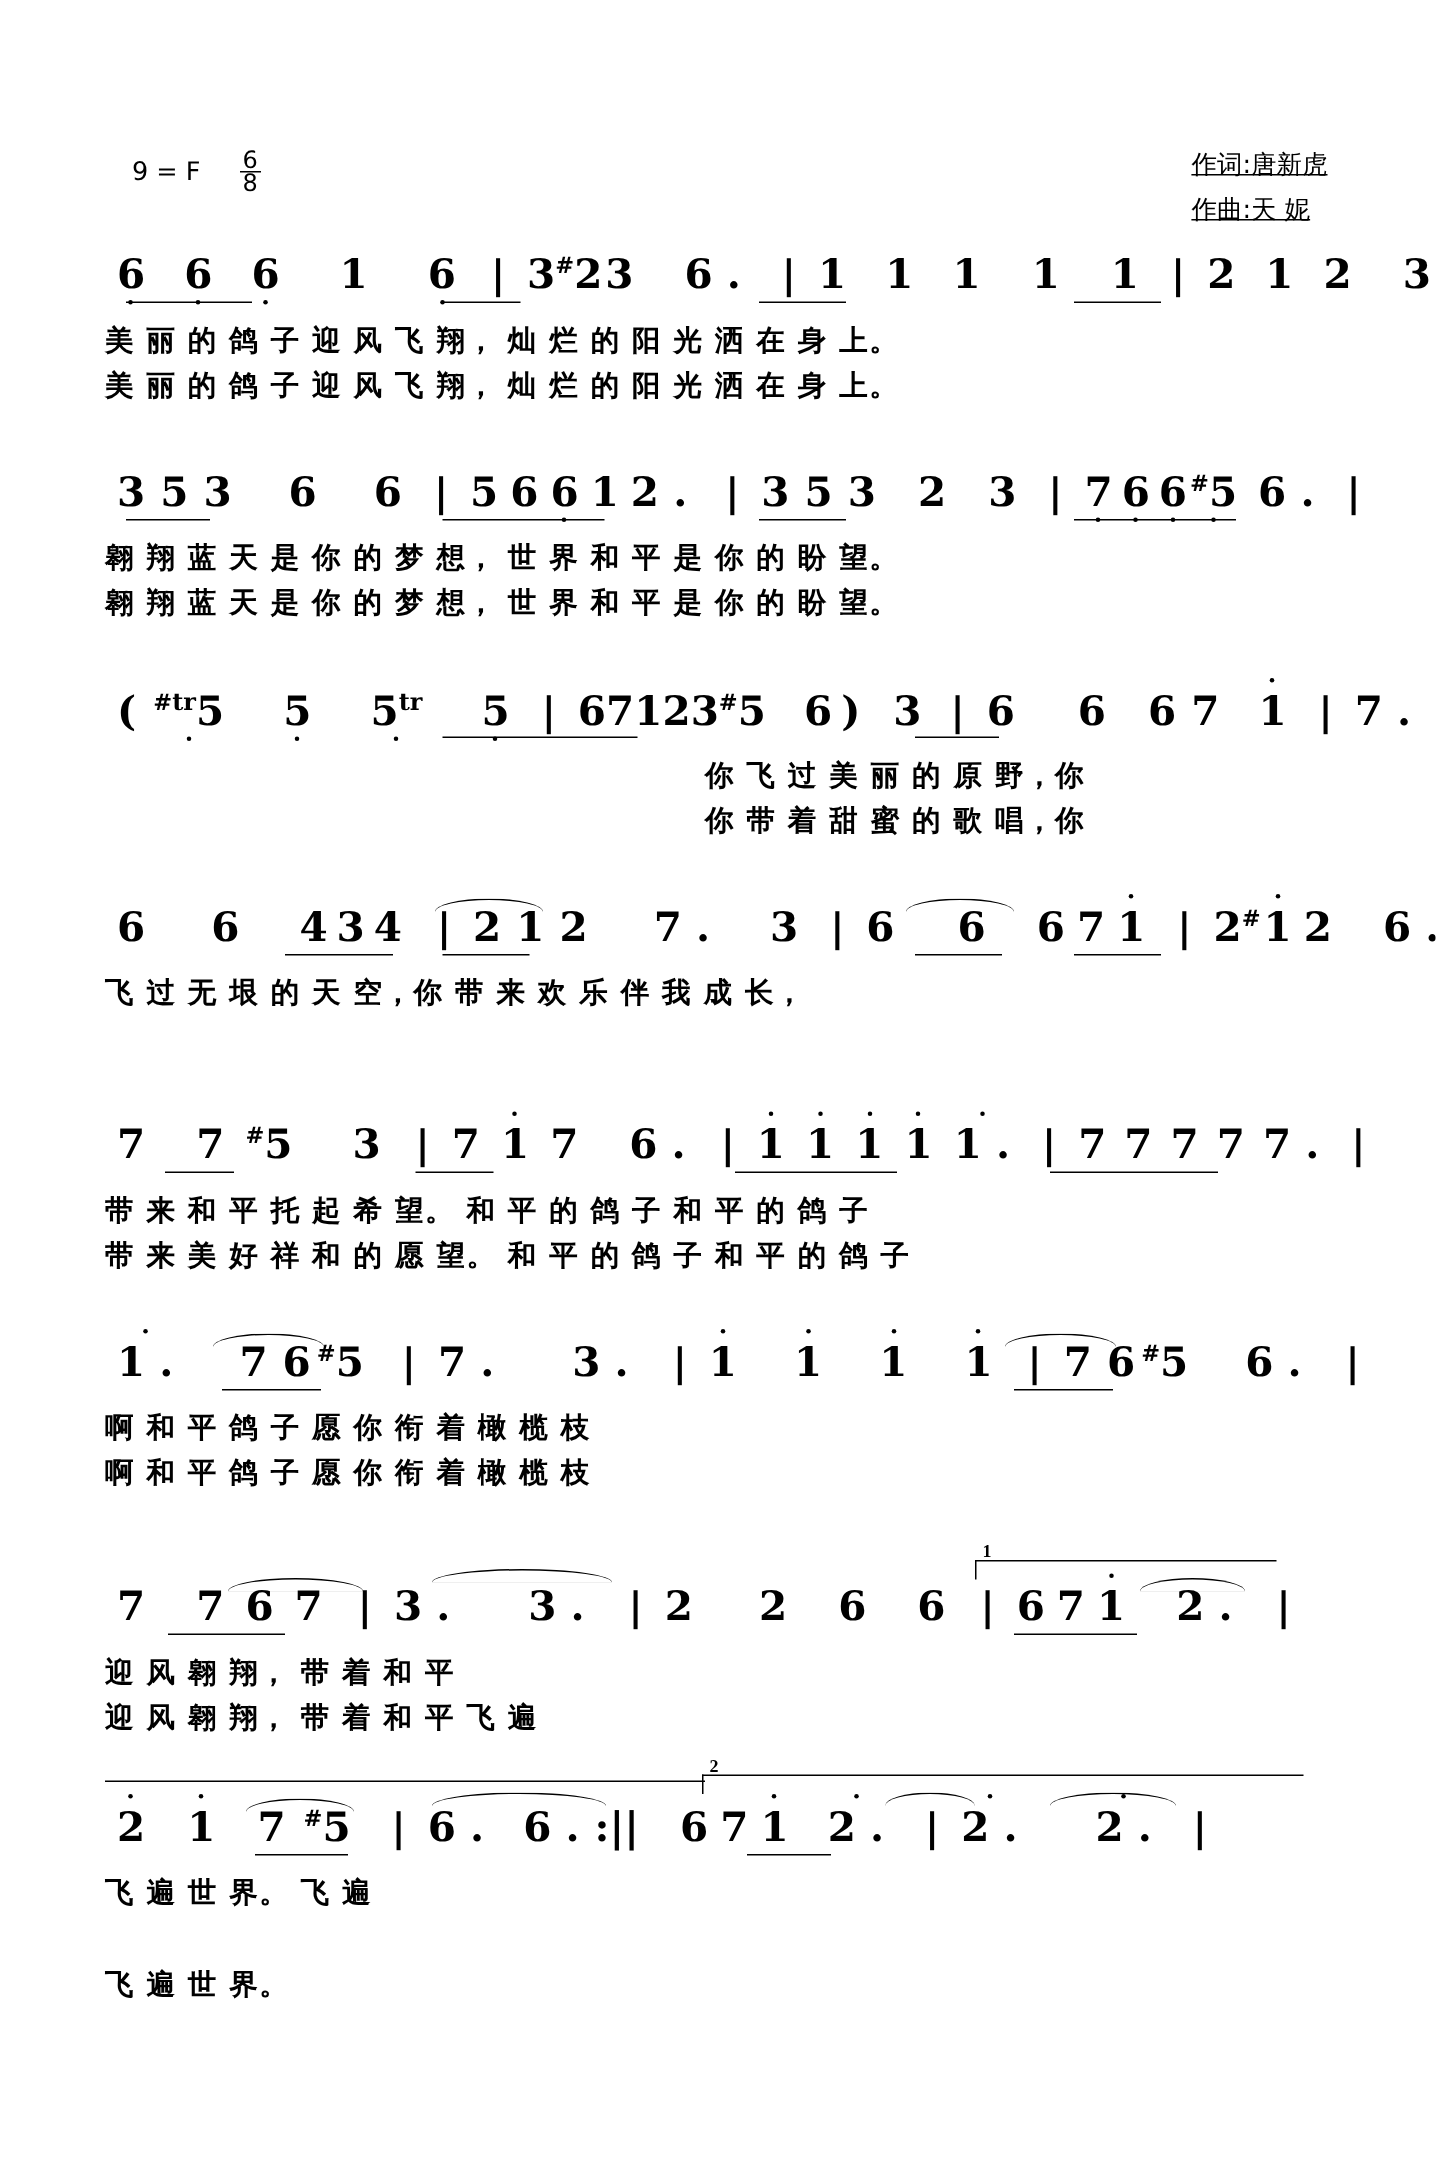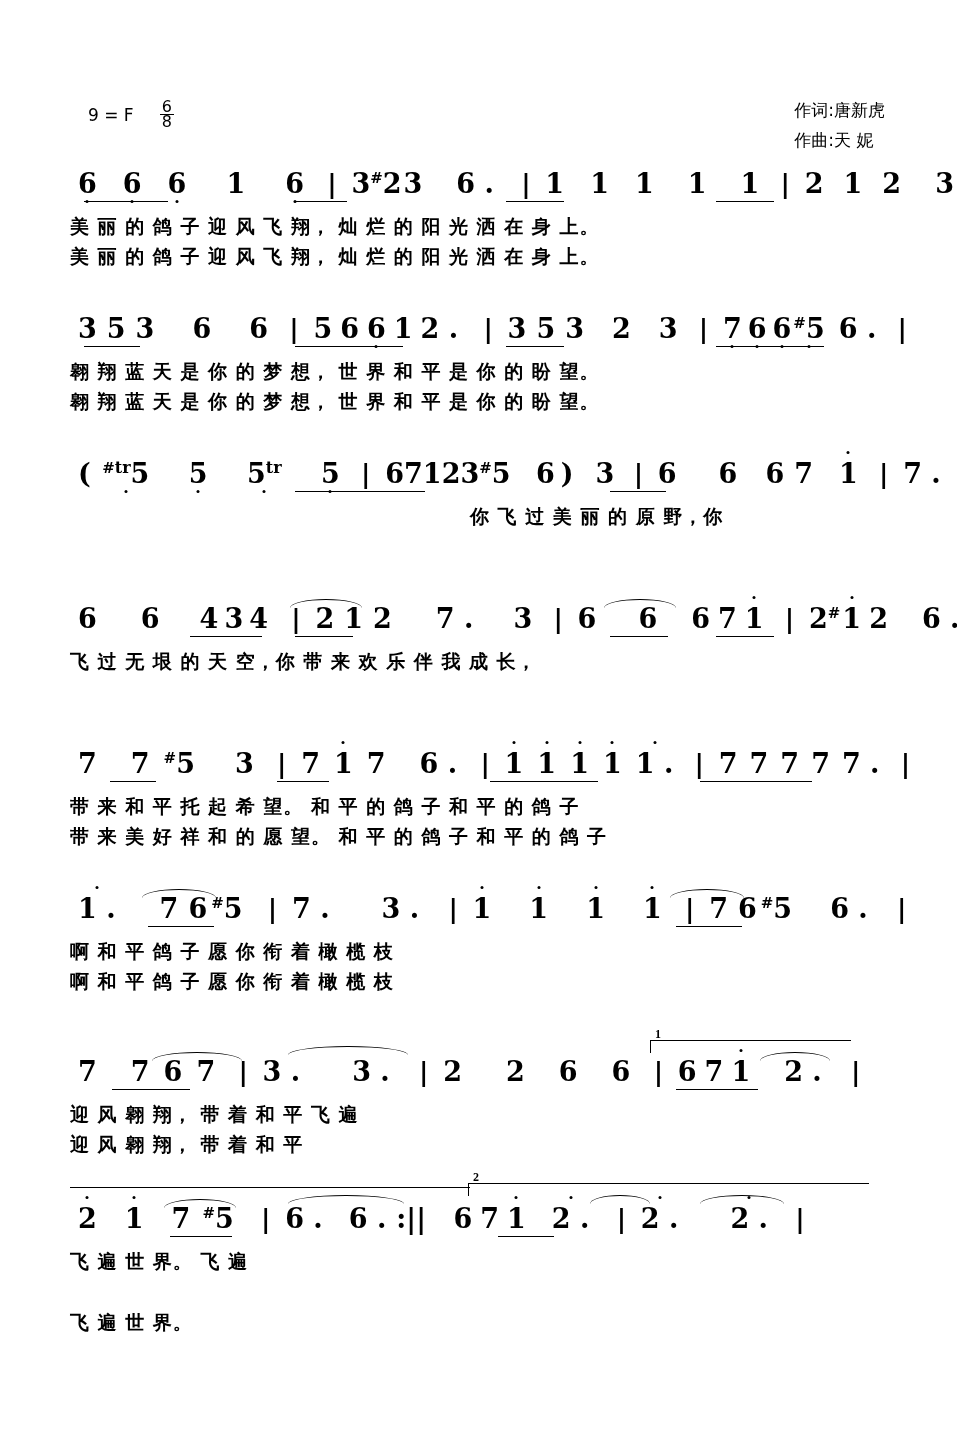--- a/index.html
+++ b/index.html
@@ -21,20 +21,21 @@
     letter-spacing:14px;
     font-family:"DejaVu Serif","Liberation Serif",serif;
     font-weight:600;
   }
   .credits{
     position:absolute;top:95px;right:72px;
     text-align:left;
     font-size:17px;
     line-height:30px;
     font-family:"DejaVu Sans","Liberation Sans",sans-serif;
+    text-decoration:underline;
   }
   .keysig{
     position:absolute;top:100px;left:88px;
     font-size:17px;
     font-family:"DejaVu Sans","Liberation Sans",sans-serif;
     display:flex;align-items:center;gap:8px;
   }
   .keysig .num{font-size:17px;}
   .meter{
     display:inline-block;text-align:center;line-height:14px;
@@ -134,20 +135,21 @@
       <span class="n dot-d" style="margin-right:30px">5<span class="tr">tr</span></span>
       <span class="n dot-d" style="margin-right:16px">5</span><span class="bar">|</span>
       <span class="n">6</span><span class="n">7</span><span class="n">1</span><span class="n">2</span><span class="n">3</span><span class="n" style="margin-right:16px"><span class="sharp">#</span>5</span>
       <span class="n" style="margin-right:6px">6</span><span class="n" style="margin-right:22px">)</span><span class="n" style="margin-right:14px">3</span><span class="bar">|</span>
       <span class="n" style="margin-right:42px">6</span><span class="n" style="margin-right:28px">6</span><span class="n" style="margin-right:10px">6</span><span class="n" style="margin-right:26px">7</span><span class="n dot-u" style="margin-right:16px">1</span><span class="bar">|</span>
       <span class="n" style="margin-right:36px">7 .</span><span class="n" style="margin-right:42px">3</span>
       <span class="u2" style="position:absolute;left:295px;top:32px;width:130px;"></span>
       <span class="u2" style="position:absolute;left:610px;top:32px;width:56px;"></span>
     </div>
     <div class="lyric" style="padding-left:470px">你  飞 过 美 丽 的  原  野，你</div>
+    <div class="lyric" style="padding-left:470px">你  带 着 甜 蜜 的  歌  唱，你</div>
   </div>
 
   <div class="system" style="top:603px">
     <div class="notes">
       <span class="n" style="margin-right:44px">6</span><span class="n" style="margin-right:40px">6</span><span class="n" style="margin-right:6px">4</span><span class="n" style="margin-right:6px">3</span><span class="n" style="margin-right:18px">4</span><span class="bar">|</span>
       <span class="n" style="margin-right:10px">2</span><span class="n" style="margin-right:10px">1</span><span class="n" style="margin-right:44px">2</span><span class="n" style="margin-right:40px">7 .</span><span class="n" style="margin-right:16px">3</span><span class="bar">|</span>
       <span class="n" style="margin-right:42px">6</span><span class="n" style="margin-right:34px">6</span><span class="n" style="margin-right:8px">6</span><span class="n" style="margin-right:8px">7</span><span class="n dot-u" style="margin-right:16px">1</span><span class="bar">|</span>
       <span class="n" style="margin-right:2px">2<span class="sharp">#</span></span><span class="n dot-u" style="margin-right:8px">1</span><span class="n" style="margin-right:34px">2</span><span class="n" style="margin-right:16px">6 .</span><span class="bar">|</span>
       <span class="u2" style="position:absolute;left:190px;top:32px;width:72px;"></span>
       <span class="u2" style="position:absolute;left:295px;top:32px;width:58px;"></span>
@@ -197,22 +199,22 @@
       <span class="n" style="margin-right:34px">7</span><span class="n" style="margin-right:14px">7</span><span class="n" style="margin-right:14px">6</span><span class="n" style="margin-right:18px">7</span><span class="bar">|</span>
       <span class="n" style="margin-right:52px">3 .</span><span class="n" style="margin-right:24px">3 .</span><span class="bar">|</span>
       <span class="n" style="margin-right:44px">2</span><span class="n" style="margin-right:34px">2</span><span class="n" style="margin-right:34px">6</span><span class="n" style="margin-right:18px">6</span><span class="bar">|</span>
       <span class="n" style="margin-right:8px">6</span><span class="n" style="margin-right:8px">7</span><span class="n dot-u" style="margin-right:34px">1</span><span class="n" style="margin-right:24px">2 .</span><span class="bar">|</span>
       <span class="u2" style="position:absolute;left:112px;top:32px;width:78px;"></span>
       <span class="u2" style="position:absolute;left:676px;top:32px;width:82px;"></span>
       <span class="slur" style="left:152px;top:-4px;width:90px;"></span>
       <span class="slur" style="left:288px;top:-10px;width:120px;"></span>
       <span class="slur" style="left:760px;top:-4px;width:70px;"></span>
     </div>
+    <div class="lyric">迎 风 翱    翔，     带 着 和 平</div>
     <div class="lyric">迎 风 翱    翔，     带 着 和 平  飞     遍</div>
-    <div class="lyric">迎 风 翱    翔，     带 着 和 平</div>
   </div>
 
   <div class="system" style="top:1175px">
     <div class="bracket" style="left:468px;top:8px;width:400px;">
       <span class="lbl">2</span>
     </div>
     <div style="position:absolute;left:70px;top:12px;width:400px;border-top:1.6px solid #000;"></div>
     <div class="notes" style="margin-top:28px">
       <span class="n dot-u" style="margin-right:28px">2</span><span class="n dot-u" style="margin-right:28px">1</span><span class="n" style="margin-right:12px">7</span><span class="n" style="margin-right:22px"><span class="sharp">#</span>5</span><span class="bar">|</span>
       <span class="n" style="margin-right:26px">6 .</span><span class="n" style="margin-right:10px">6 .</span><span class="n" style="margin-right:18px">:||</span>

